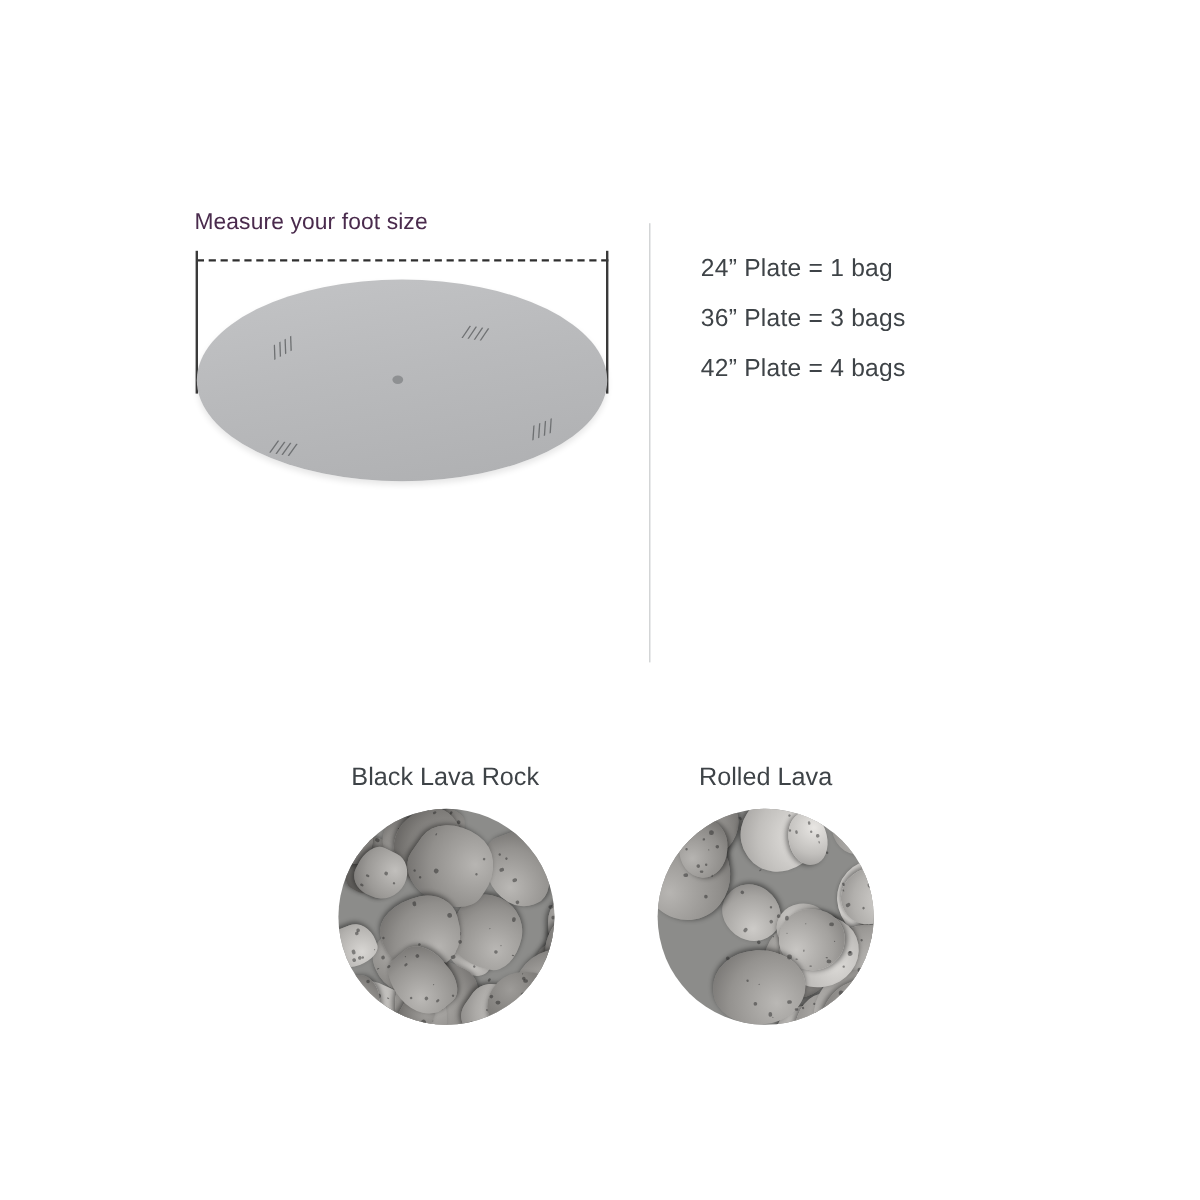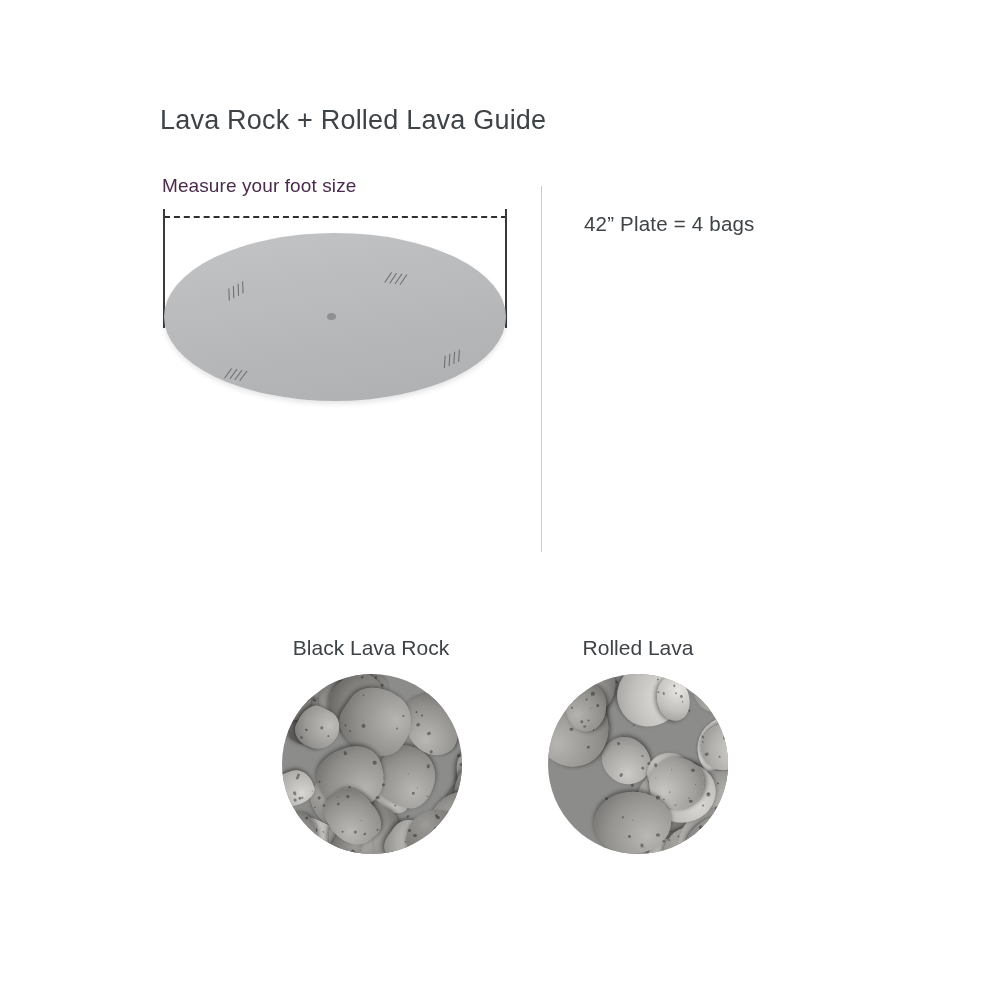--- a/index.html
+++ b/index.html
@@ -173,41 +173,42 @@
     position: absolute;
     border-radius: 50%;
     background: rgba(30,30,30,0.45);
   }
 </style>
 </head>
 <body>
 
 <div class="page">
 
-  <div class="guide-title">Lava Rock + Rolled Lava Guide</div>
 
   <div class="measure-label">Measure your foot size</div>
 
   <div class="diagram">
     <div class="dim-top"></div>
     <div class="dim-left"></div>
     <div class="dim-right"></div>
 
     <div class="plate">
       <div class="plate-hole"></div>
       <div class="burner-mark bm-tl">////</div>
       <div class="burner-mark bm-tr">////</div>
       <div class="burner-mark bm-bl">////</div>
       <div class="burner-mark bm-br">////</div>
     </div>
   </div>
 
   <div class="divider"></div>
 
   <div class="size-list">
+    <div class="size-row">24” Plate = 1 bag</div>
+    <div class="size-row">36” Plate = 3 bags</div>
     <div class="size-row">42” Plate = 4 bags</div>
   </div>
 
 
   <div class="swatch swatch-a">
     <div class="swatch-title">Black Lava Rock</div>
     <div class="swatch-circle" id="rockA">
         <div class="rock" style="width: 34.0193px; height: 25.3173px; left: 17.5955px; top: 43.9478px; transform: rotate(309deg); border-radius: 53.6731% 43.1775% 44.1747% 64.1406% / 50.8898% 64.8518% 64.5299% 54.8616%; background: radial-gradient(circle at 32% 28%, rgb(157, 155, 152) 0%, rgb(119, 117, 114) 58%, rgb(77, 75, 73) 100%); box-shadow: rgba(0, 0, 0, 0.45) 0px 2px 4px;">
           <div class="speck" style="width: 3.36074px; height: 3.36074px; left: 20.8019px; top: 13.015px;"></div>
           <div class="speck" style="width: 2.56902px; height: 2.56902px; left: 4.61854px; top: 3.33081px;"></div>

